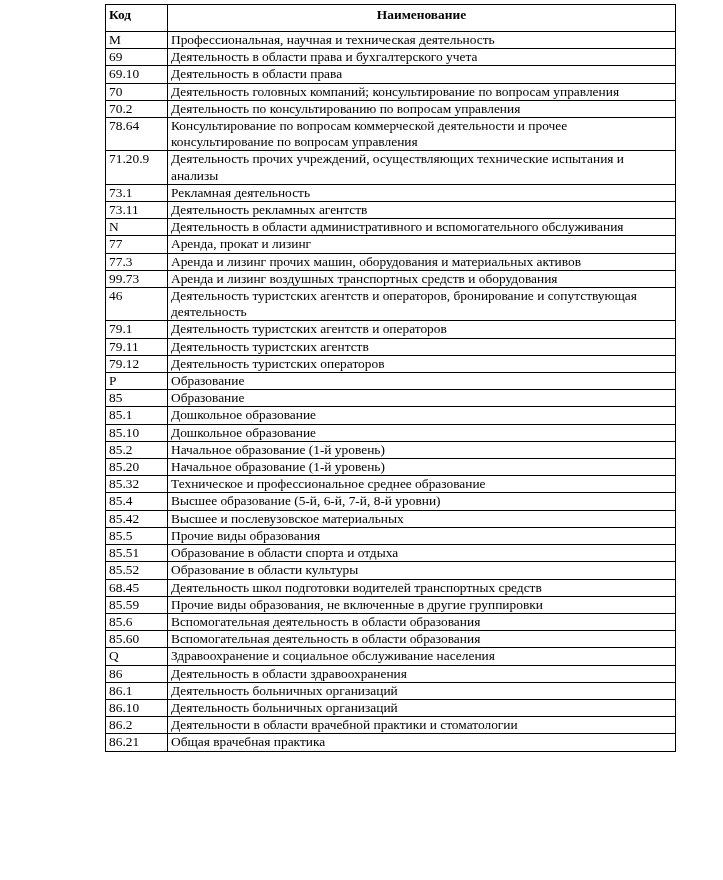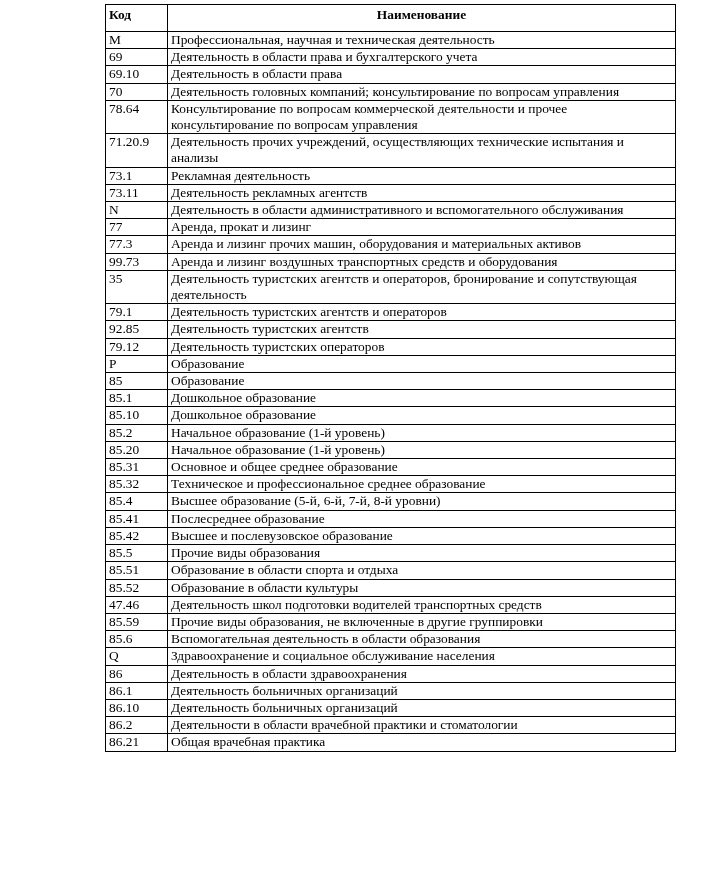--- a/index.html
+++ b/index.html
@@ -47,20 +47,24 @@
       </tr>
       <tr>
         <td class="code">69.10</td>
         <td class="name">Деятельность в области права</td>
       </tr>
       <tr>
         <td class="code">70</td>
         <td class="name">Деятельность головных компаний; консультирование по вопросам управления</td>
       </tr>
       <tr>
+        <td class="code">70.2</td>
+        <td class="name">Деятельность по консультированию по вопросам управления</td>
+      </tr>
+      <tr>
         <td class="code">78.64</td>
         <td class="name">Консультирование по вопросам коммерческой деятельности и прочее консультирование по вопросам управления</td>
       </tr>
       <tr>
         <td class="code">71.20.9</td>
         <td class="name">Деятельность прочих учреждений, осуществляющих технические испытания и анализы</td>
       </tr>
       <tr>
         <td class="code">73.1</td>
         <td class="name">Рекламная деятельность</td>
@@ -79,29 +83,29 @@
       </tr>
       <tr>
         <td class="code">77.3</td>
         <td class="name">Аренда и лизинг прочих машин, оборудования и материальных активов</td>
       </tr>
       <tr>
         <td class="code">99.73</td>
         <td class="name">Аренда и лизинг воздушных транспортных средств и оборудования</td>
       </tr>
       <tr>
-        <td class="code">35</td>
+        <td class="code">46</td>
         <td class="name">Деятельность туристских агентств и операторов, бронирование и сопутствующая деятельность</td>
       </tr>
       <tr>
         <td class="code">79.1</td>
         <td class="name">Деятельность туристских агентств и операторов</td>
       </tr>
       <tr>
-        <td class="code">92.85</td>
+        <td class="code">79.11</td>
         <td class="name">Деятельность туристских агентств</td>
       </tr>
       <tr>
         <td class="code">79.12</td>
         <td class="name">Деятельность туристских операторов</td>
       </tr>
       <tr>
         <td class="code">P</td>
         <td class="name">Образование</td>
       </tr>
@@ -119,61 +123,57 @@
       </tr>
       <tr>
         <td class="code">85.2</td>
         <td class="name">Начальное образование (1-й уровень)</td>
       </tr>
       <tr>
         <td class="code">85.20</td>
         <td class="name">Начальное образование (1-й уровень)</td>
       </tr>
       <tr>
-        <td class="code">85.31</td>
-        <td class="name">Основное и общее среднее образование</td>
-      </tr>
-      <tr>
         <td class="code">85.32</td>
         <td class="name">Техническое и профессиональное среднее образование</td>
       </tr>
       <tr>
         <td class="code">85.4</td>
         <td class="name">Высшее образование (5-й, 6-й, 7-й, 8-й уровни)</td>
       </tr>
       <tr>
-        <td class="code">85.41</td>
-        <td class="name">Послесреднее образование</td>
-      </tr>
-      <tr>
         <td class="code">85.42</td>
-        <td class="name">Высшее и послевузовское образование</td>
+        <td class="name">Высшее и послевузовское материальных</td>
       </tr>
       <tr>
         <td class="code">85.5</td>
         <td class="name">Прочие виды образования</td>
       </tr>
       <tr>
         <td class="code">85.51</td>
         <td class="name">Образование в области спорта и отдыха</td>
       </tr>
       <tr>
         <td class="code">85.52</td>
         <td class="name">Образование в области культуры</td>
       </tr>
       <tr>
-        <td class="code">47.46</td>
+        <td class="code">68.45</td>
         <td class="name">Деятельность школ подготовки водителей транспортных средств</td>
       </tr>
       <tr>
         <td class="code">85.59</td>
         <td class="name">Прочие виды образования, не включенные в другие группировки</td>
       </tr>
       <tr>
         <td class="code">85.6</td>
+        <td class="name">Вспомогательная деятельность в области образования</td>
+      </tr>
+      <tr>
+        <td class="code">85.60</td>
         <td class="name">Вспомогательная деятельность в области образования</td>
       </tr>
       <tr>
         <td class="code">Q</td>
         <td class="name">Здравоохранение и социальное обслуживание населения</td>
       </tr>
       <tr>
         <td class="code">86</td>
         <td class="name">Деятельность в области здравоохранения</td>
       </tr>

